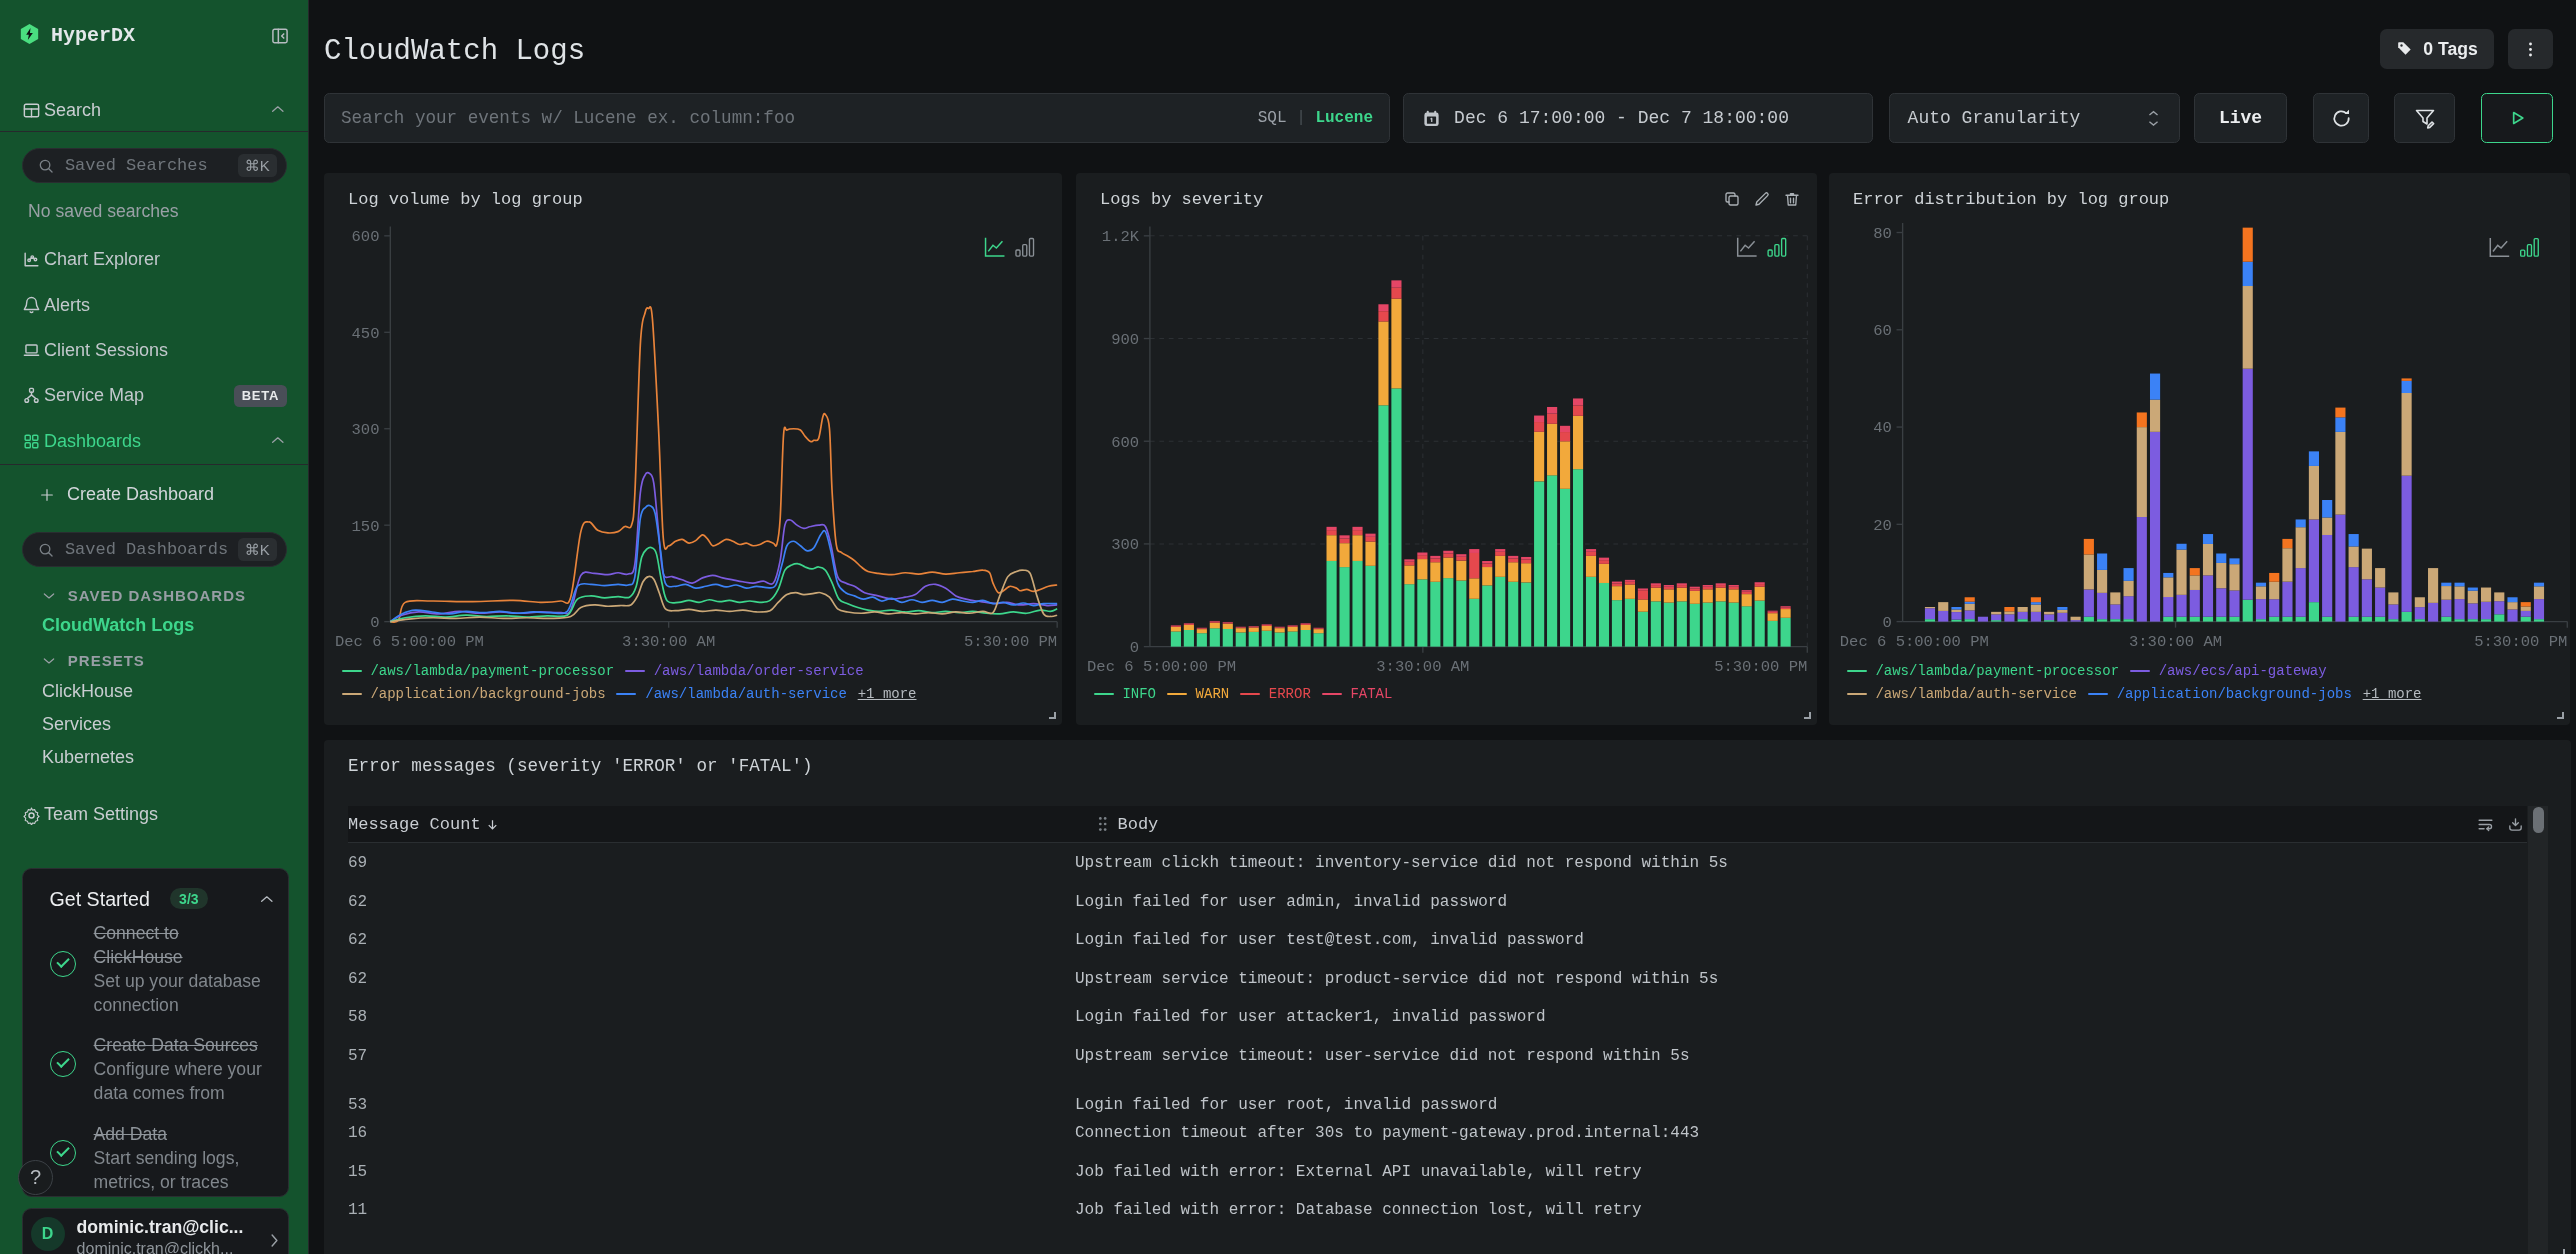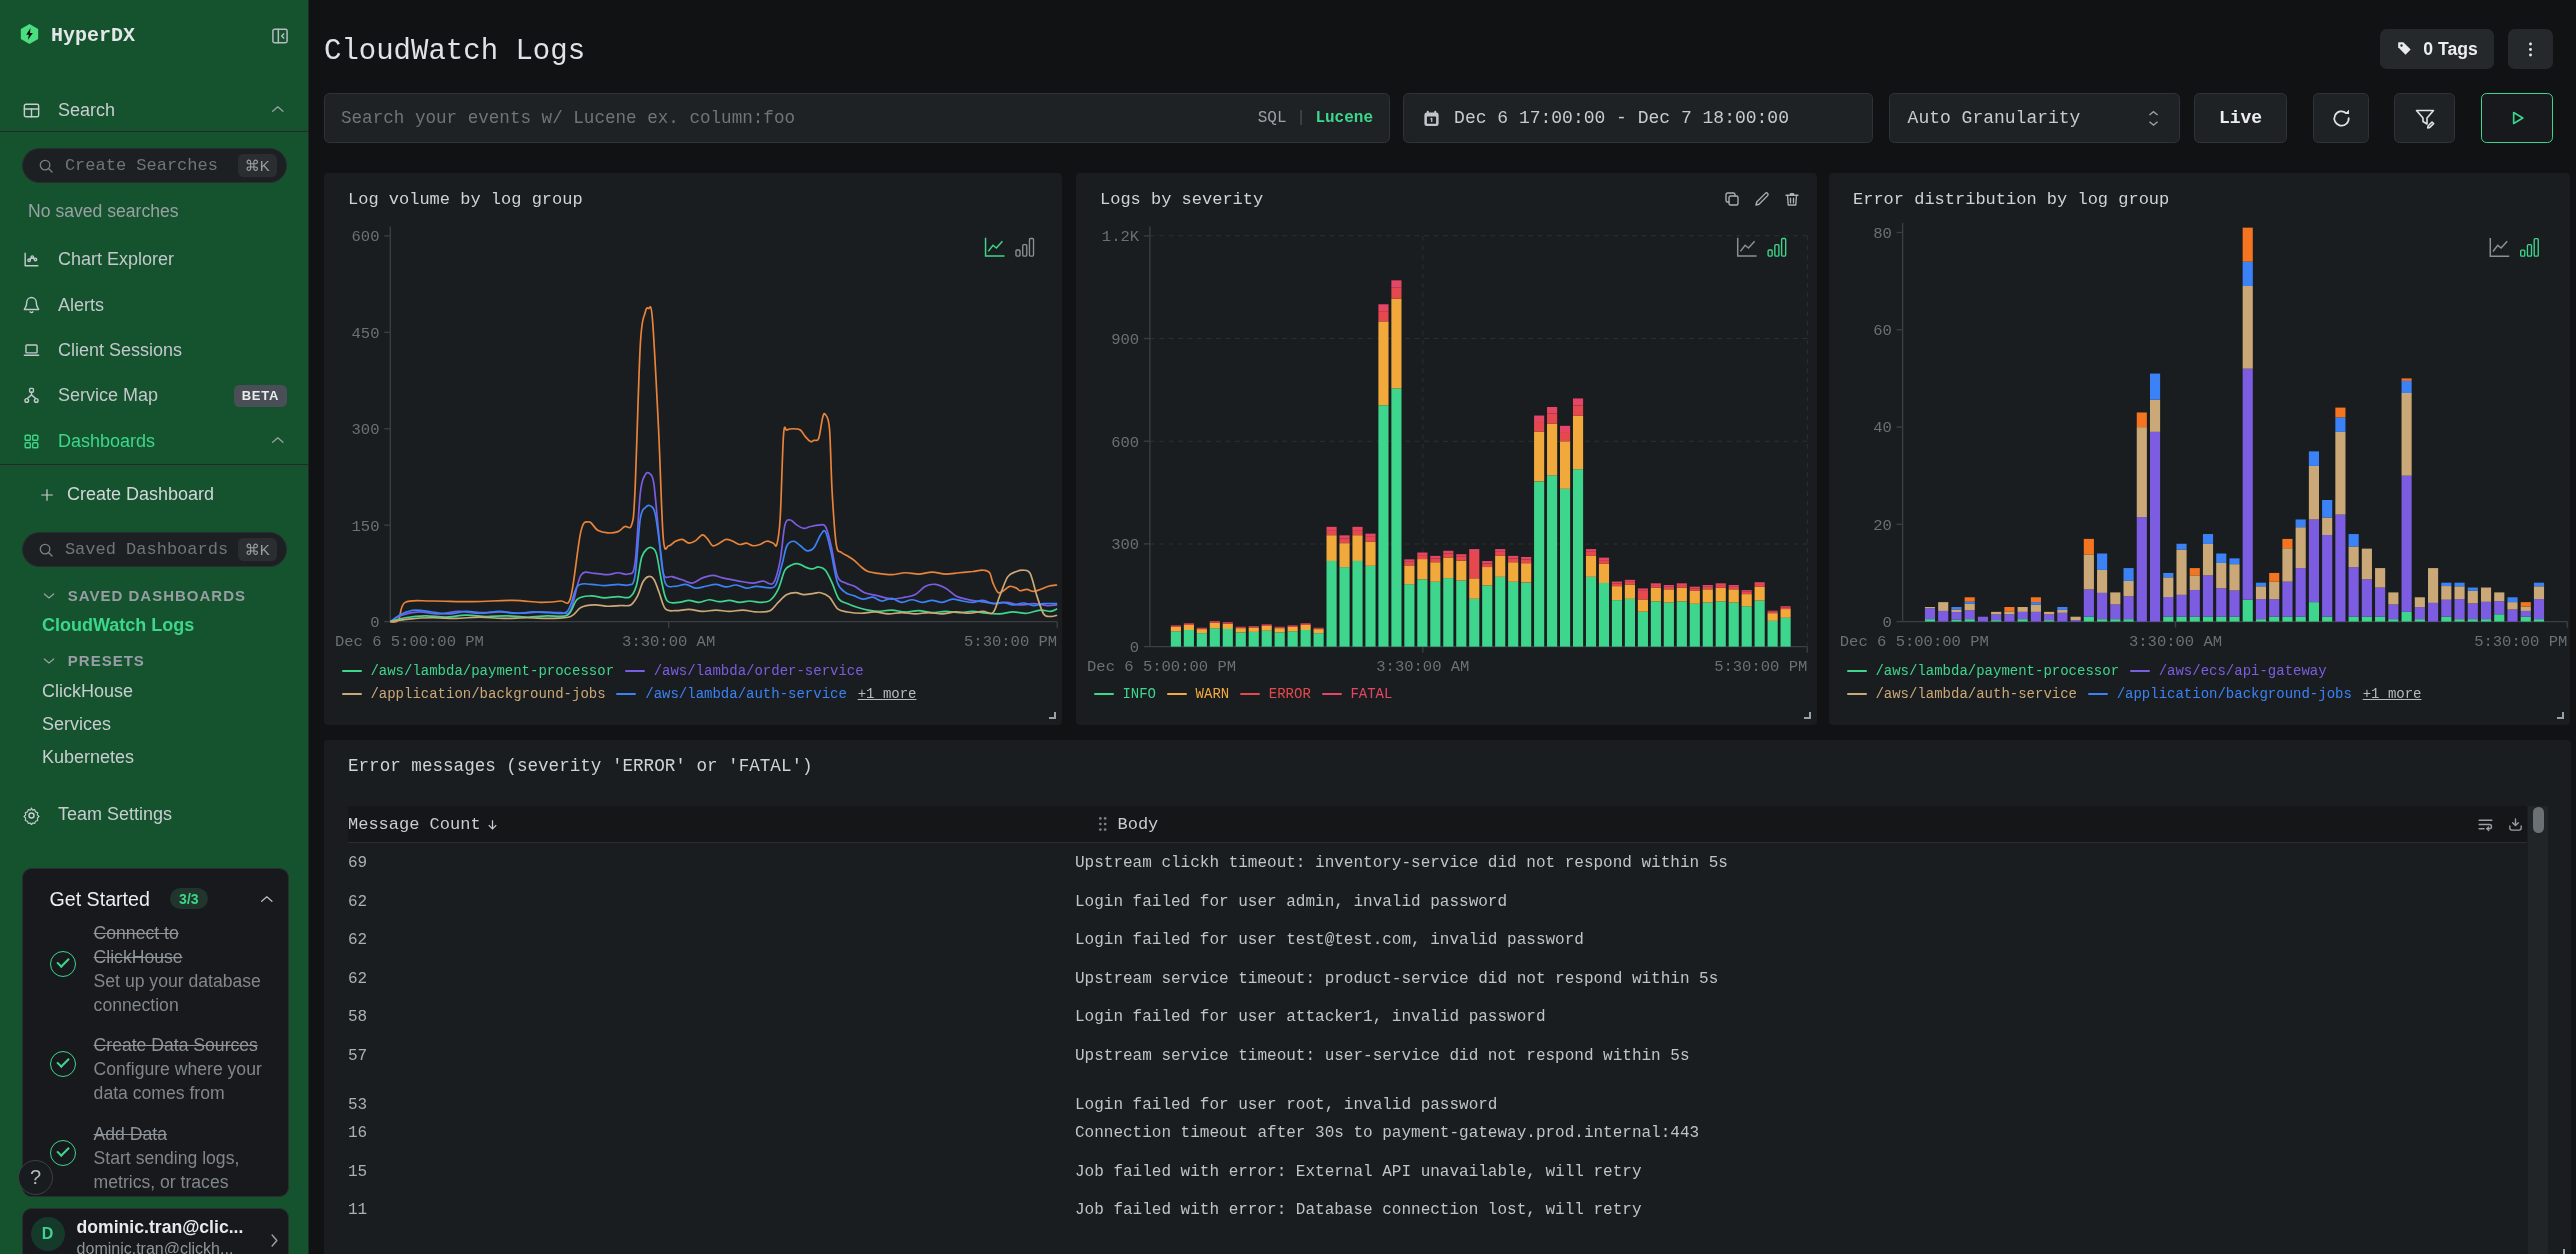--- a/index.html
+++ b/index.html
@@ -4,21 +4,21 @@
 * { margin:0; padding:0; box-sizing:border-box; }
 html,body { width:2576px; height:1254px; overflow:hidden; }
 body { background:#101214; font-family:"Liberation Sans", sans-serif; position:relative; }
 .mono { font-family:"Liberation Mono", monospace; }
 .abs { position:absolute; }
 
 
 #sidebar { position:absolute; left:0; top:0; width:309px; height:1254px;
   background:#14532d; border-right:0.7px solid #26292c; }
 .navtxt { color:#c3c8cd; font-size:18px; }
-.navrow { position:absolute; left:22px; display:flex; align-items:center; gap:17px; }
+.navrow { position:absolute; left:22px; display:flex; align-items:center; gap:3px; }
 .icn { width:19px; height:19px; flex:0 0 auto; }
 .pill-input { position:absolute; left:22px; width:265px; height:35px; background:#1d2023;
   border:0.7px solid #292d30; border-radius:17.6px; display:flex; align-items:center; padding:0 9.5px 0 13.5px; }
 .pill-input .ph { color:#6f757b; font-size:17px; font-family:"Liberation Mono",monospace; margin-left:10.8px; flex:1; }
 .kbd { background:#2a2e31; color:#9aa0a6; border-radius:5.4px; font-size:15px; padding:2.7px 6.8px; }
 .sechead { position:absolute; left:41px; display:flex; align-items:center; gap:10.8px;
   color:#989ea5; font-size:15px; letter-spacing:1px; font-weight:bold; }
 .subitem { position:absolute; left:42px; color:#c9cdd1; font-size:18px; }
 .green { color:#3dd68c; }
 
@@ -85,21 +85,21 @@
       <span style="margin-left:auto;"><svg class="icn" style="width:17.6px;height:17.6px;" viewBox="0 0 24 24" fill="none" stroke="#9aa0a6" stroke-width="1.8" stroke-linecap="round" stroke-linejoin="round">
           <path d="M5 14l7-6 7 6"></path>
         </svg></span>
     </div>
     <div class="abs" style="left:0;top:131px;width:309px;border-top:0.7px solid #26292c;"></div>
     <div class="pill-input" style="top:148px;">
       <svg class="icn" style="width:17.6px;height:17.6px;" viewBox="0 0 24 24" fill="none" stroke="#7b8187" stroke-width="1.8" stroke-linecap="round" stroke-linejoin="round">
         <circle cx="11" cy="11" r="6.5"></circle>
         <path d="M16 16l4.5 4.5"></path>
       </svg>
-<span class="ph">Create Searches</span>
+<span class="ph">Saved Searches</span>
       <span class="kbd">⌘K</span>
     </div>
     <div class="abs" style="left:28px;top:201px;color:#9aa0a6;font-size:17.6px;">No saved searches</div>
     <div class="navrow" style="top:249px;width:265px;">
       <svg class="icn" style="width:19px;height:19px;" viewBox="0 0 24 24" fill="none" stroke="#c3c8cd" stroke-width="1.8" stroke-linecap="round" stroke-linejoin="round">
         <path d="M4 4v16h16"></path>
         <circle cx="9" cy="13" r="1.6"></circle>
         <circle cx="13" cy="9" r="1.6"></circle>
         <circle cx="17" cy="12" r="1.6"></circle>
         <path d="M10 12l2.2-2.2M14 9.8l2 1.4"></path>

